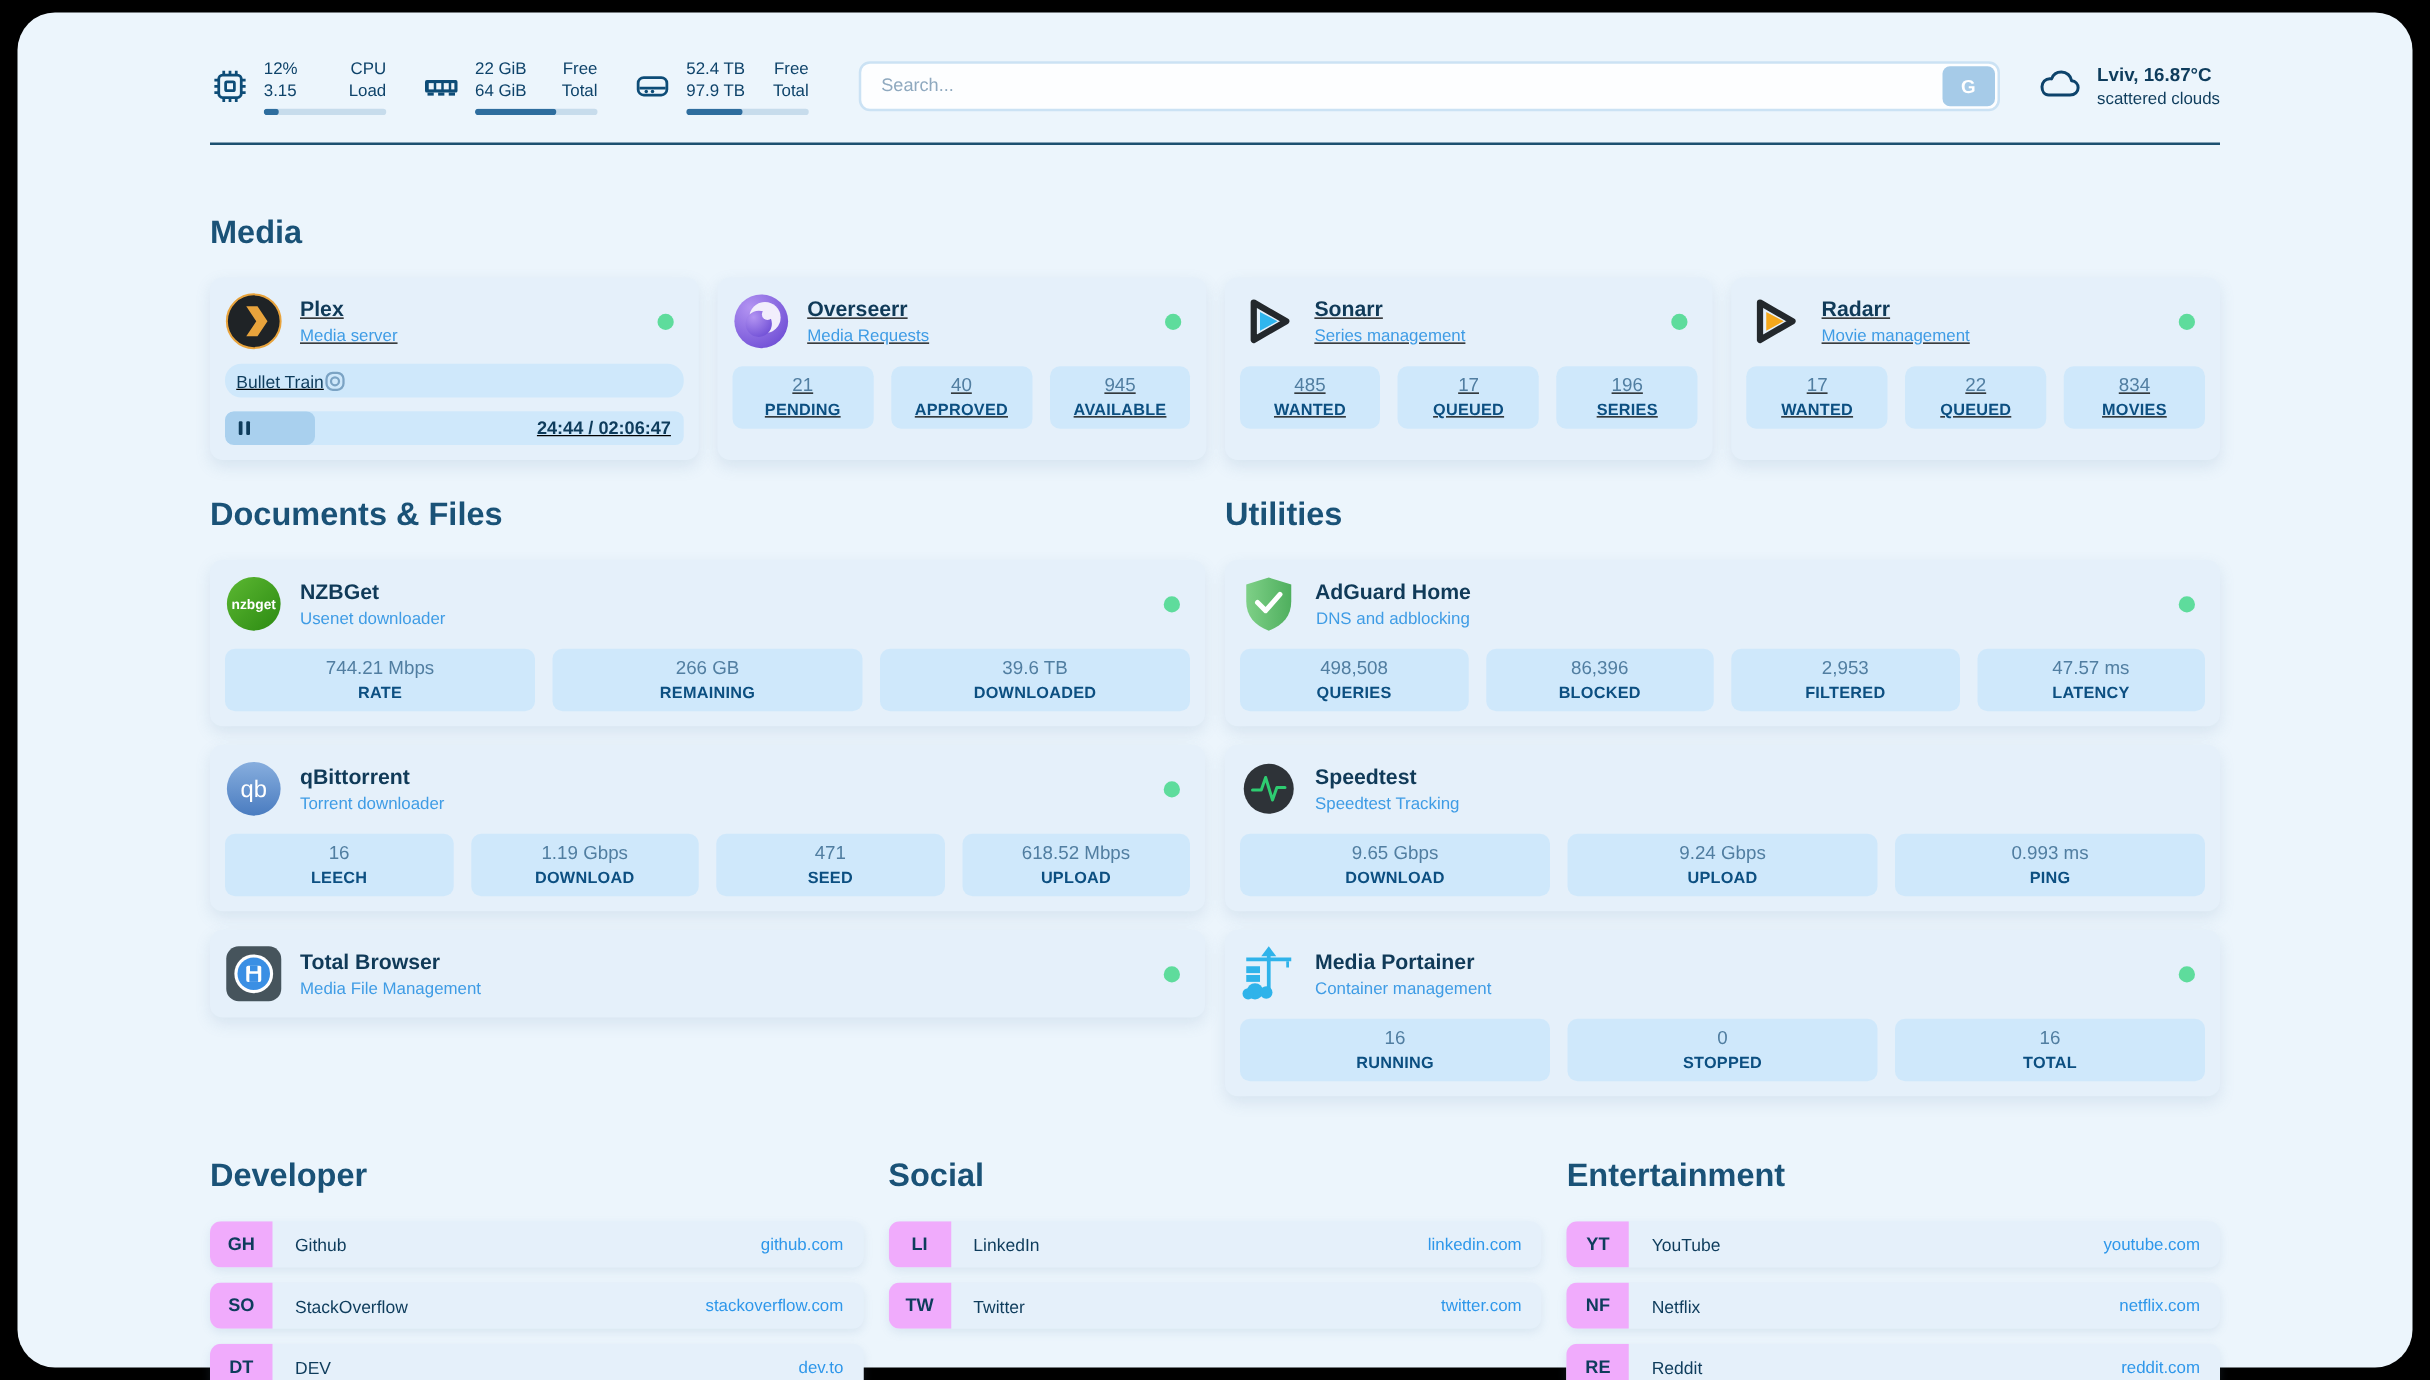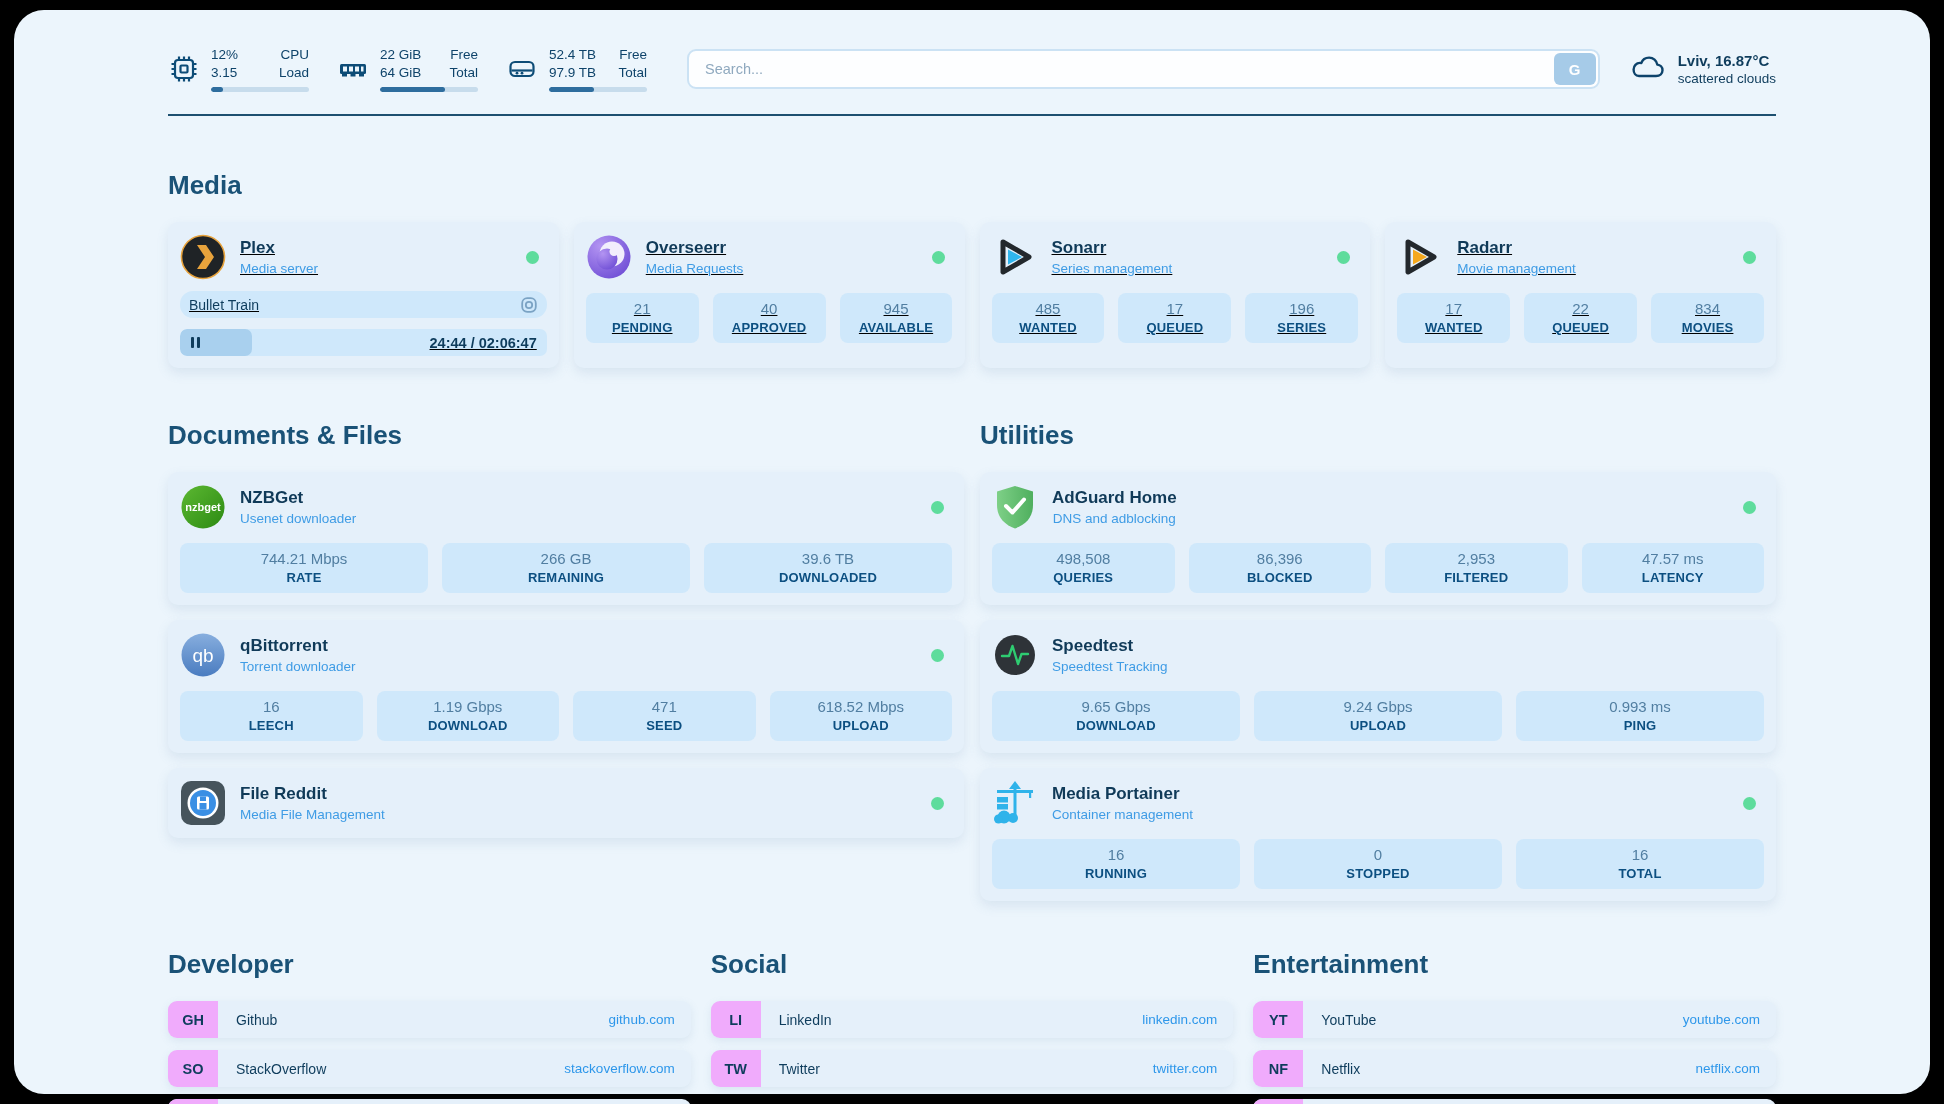--- a/index.html
+++ b/index.html
@@ -52,28 +52,28 @@
   .dot{width:13px;height:13px;border-radius:50%;background:#5edc9c;margin-left:auto;margin-right:8px;flex:none;}
   .stat-row{display:grid;grid-auto-flow:column;grid-auto-columns:1fr;gap:14px;margin-top:13px;}
   .stat{background:#cfe8fb;border-radius:8px;text-align:center;padding:7px 4px 8px 4px;}
   .stat-v{font-size:15px;color:#517ea1;}
   .stat-l{font-size:13px;font-weight:700;color:#0c4f81;margin-top:3px;letter-spacing:.2px;}
   
   .media-row{
     margin-top:11px;background:#cfe8fb;border-radius:7px;height:27px;display:flex;
     align-items:center;padding:0 9px;color:#0e3c5c;font-size:14px;position:relative;
   }
-  .media-row.title-row{justify-content:space-between;border-radius:13px;}
+  .media-row.title-row{border-radius:13px;}
   .media-row.progress{padding:0;overflow:hidden;}
   .p-fill{position:absolute;left:0;top:0;bottom:0;background:#a9d0ee;border-radius:7px;}
   .pause{position:relative;display:flex;gap:3px;margin-left:11px;}
   .pause i{display:block;width:3px;height:11px;background:#0e3c5c;border-radius:1px;}
   .p-time{position:relative;margin-left:auto;padding-right:10px;font-weight:700;font-size:14.5px;color:#0e3c5c;}
   
-  .twocol{display:grid;grid-template-columns:1fr 1fr;gap:16px;margin-top:50px;}
+  .twocol{display:grid;grid-template-columns:1fr 1fr;gap:16px;margin-top:26px;}
   .col-cards{display:flex;flex-direction:column;gap:15px;}
   
   .bookmarks{display:grid;grid-template-columns:repeat(3,1fr);gap:20px;margin-top:46px;}
   .bm-list{display:flex;flex-direction:column;gap:12px;}
   .bm{
     display:flex;align-items:center;height:37px;background:#e5f0fa;border-radius:9px;
     overflow:hidden;font-size:14px;box-shadow:0 3px 8px rgba(105,145,180,.15);
     text-decoration:none;cursor:pointer;
   }
   .bm-badge{
@@ -417,21 +417,21 @@
               <svg width="46" height="46" viewBox="0 0 46 46">
                   <rect x="1" y="1" width="44" height="44" rx="10" fill="#46545c"></rect>
                   <circle cx="23" cy="23" r="15.5" fill="#ffffff"></circle>
                   <circle cx="23" cy="23" r="13" fill="#3a8fe4"></circle>
                   <rect x="17" y="16.5" width="12" height="13" rx="1.5" fill="#ffffff"></rect>
                   <rect x="20" y="16.5" width="6" height="4.5" fill="#3a8fe4"></rect>
                   <rect x="19.5" y="23" width="7" height="6.5" fill="#3a8fe4"></rect>
                 </svg>
             </span>
             <div>
-              <div class="app-title">File Reddit</div>
+              <div class="app-title">Total Browser</div>
               <div class="app-desc">Media File Management</div>
             </div>
             <span class="dot"></span>
           </div>
         </div>
       </div>
     </section>
 
     <section>
       <h2 class="section-title">Utilities</h2>

